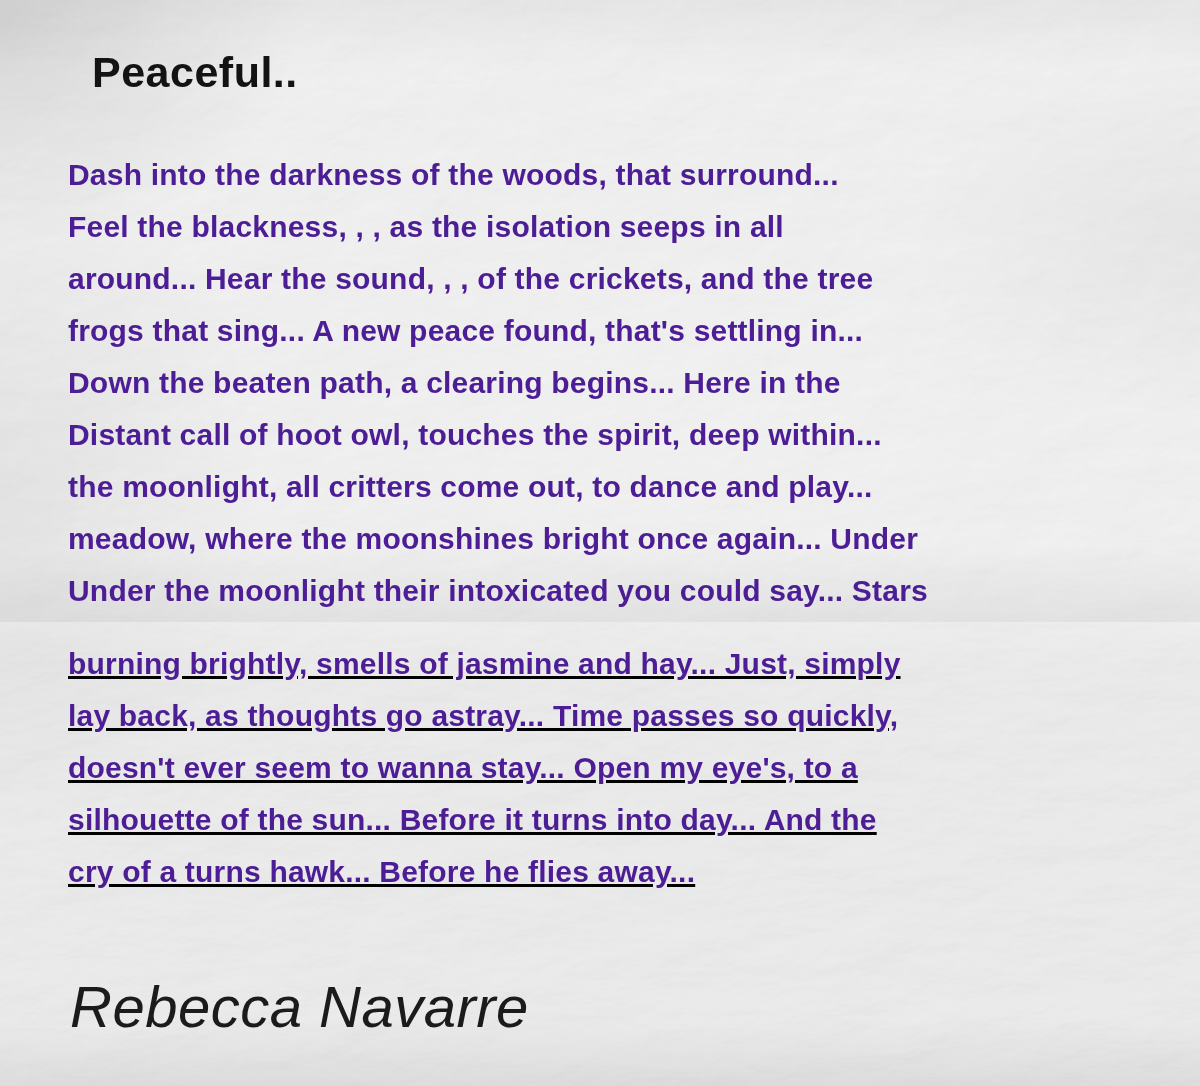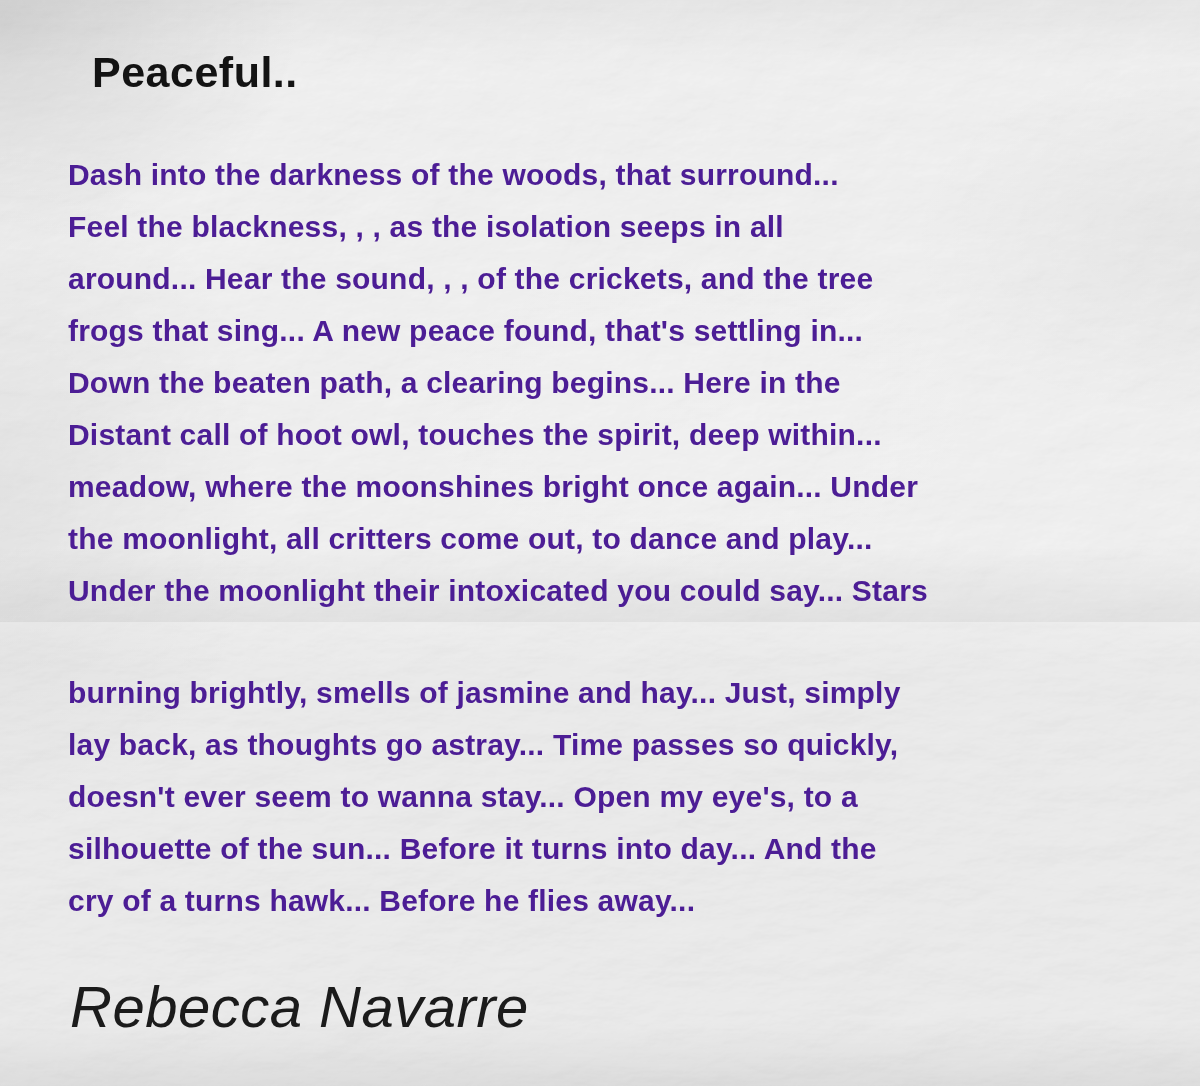--- a/index.html
+++ b/index.html
@@ -58,21 +58,21 @@
     letter-spacing: 0.5px;
     white-space: nowrap;
     margin-left: 24px;
   }
   .stanza {
     position: absolute;
     left: 68px;
     right: 40px;
   }
   .stanza-1 { top: 149px; }
-  .stanza-2 { top: 667px; }
+  .stanza-2 { top: 638px; text-decoration: underline; }
   .poem-line {
     font-size: 30px;
     line-height: 52px;
     font-weight: bold;
     color: #4c1d95;
     letter-spacing: 0.2px;
     white-space: nowrap;
   }
   .poem-author {
     position: absolute;
@@ -132,22 +132,22 @@
 
   <h1 class="poem-title">Peaceful..</h1>
 
   <div class="stanza stanza-1">
     <div class="poem-line">Dash into the darkness of the woods, that surround...</div>
     <div class="poem-line">Feel the blackness, , , as the isolation seeps in all</div>
     <div class="poem-line">around... Hear the sound, , , of the crickets, and the tree</div>
     <div class="poem-line">frogs that sing... A new peace found, that's settling in...</div>
     <div class="poem-line">Down the beaten path, a clearing begins... Here in the</div>
     <div class="poem-line">Distant call of hoot owl, touches the spirit, deep within...</div>
+    <div class="poem-line">the moonlight, all critters come out, to dance and play...</div>
     <div class="poem-line">meadow, where the moonshines bright once again... Under</div>
-    <div class="poem-line">the moonlight, all critters come out, to dance and play...</div>
     <div class="poem-line">Under the moonlight their intoxicated you could say... Stars</div>
   </div>
 
   <div class="stanza stanza-2">
     <div class="poem-line">burning brightly, smells of jasmine and hay... Just, simply</div>
     <div class="poem-line">lay back, as thoughts go astray... Time passes so quickly,</div>
     <div class="poem-line">doesn't ever seem to wanna stay... Open my eye's, to a</div>
     <div class="poem-line">silhouette of the sun... Before it turns into day... And the</div>
     <div class="poem-line">cry of a turns hawk... Before he flies away...</div>
   </div>

